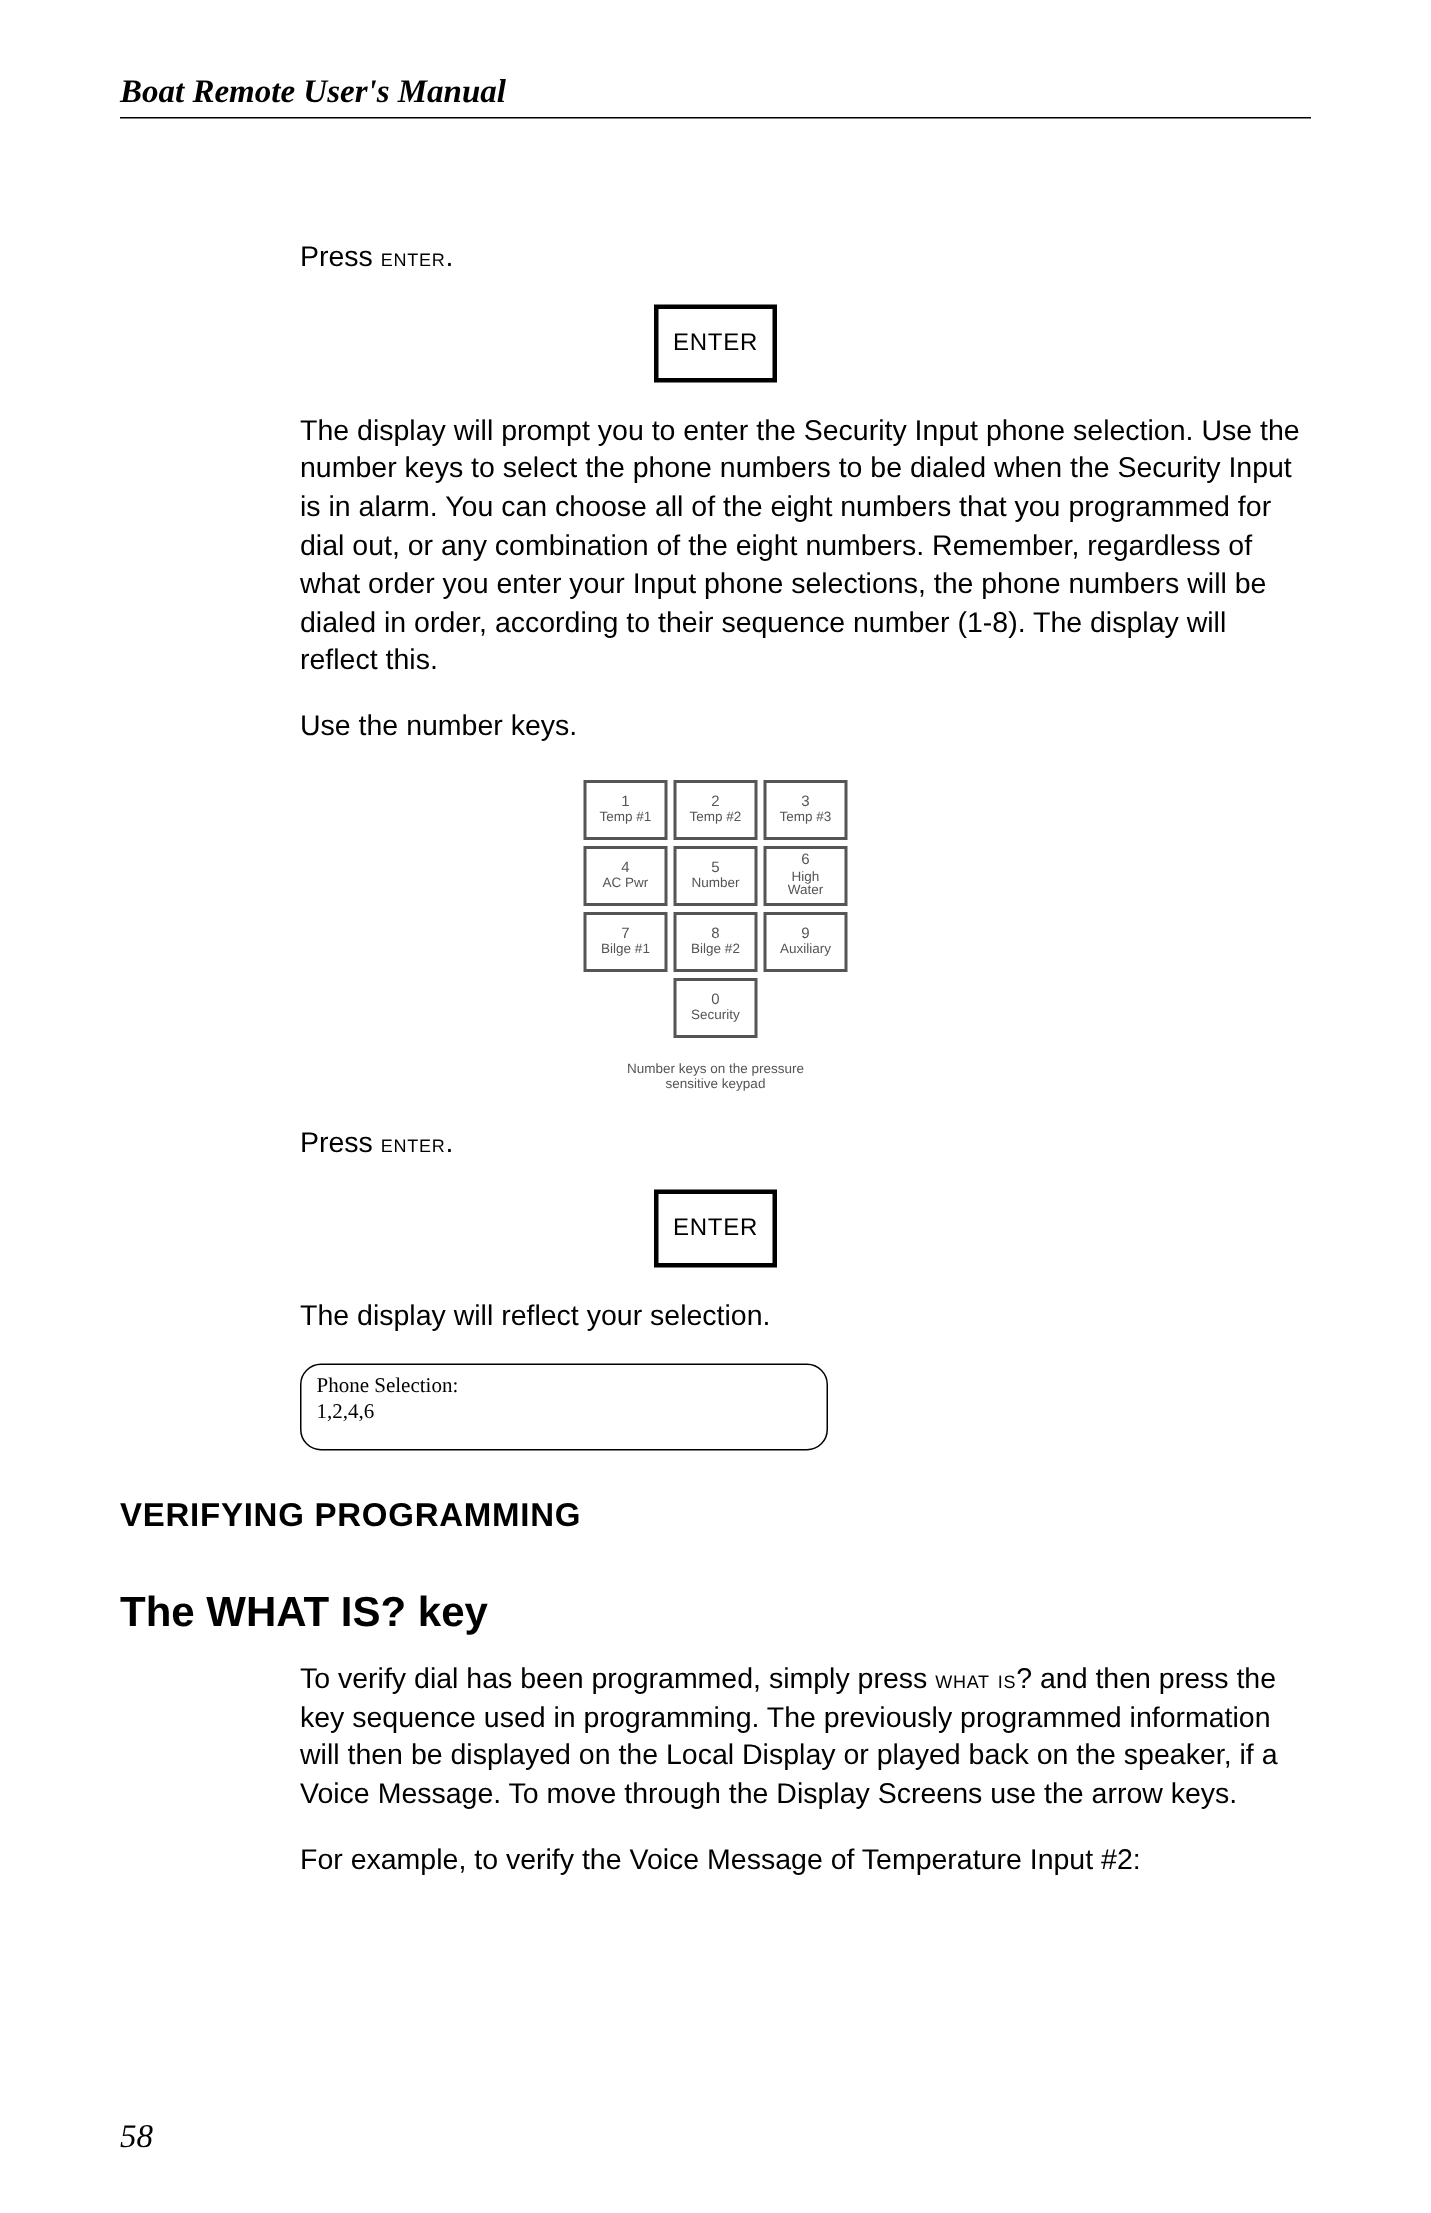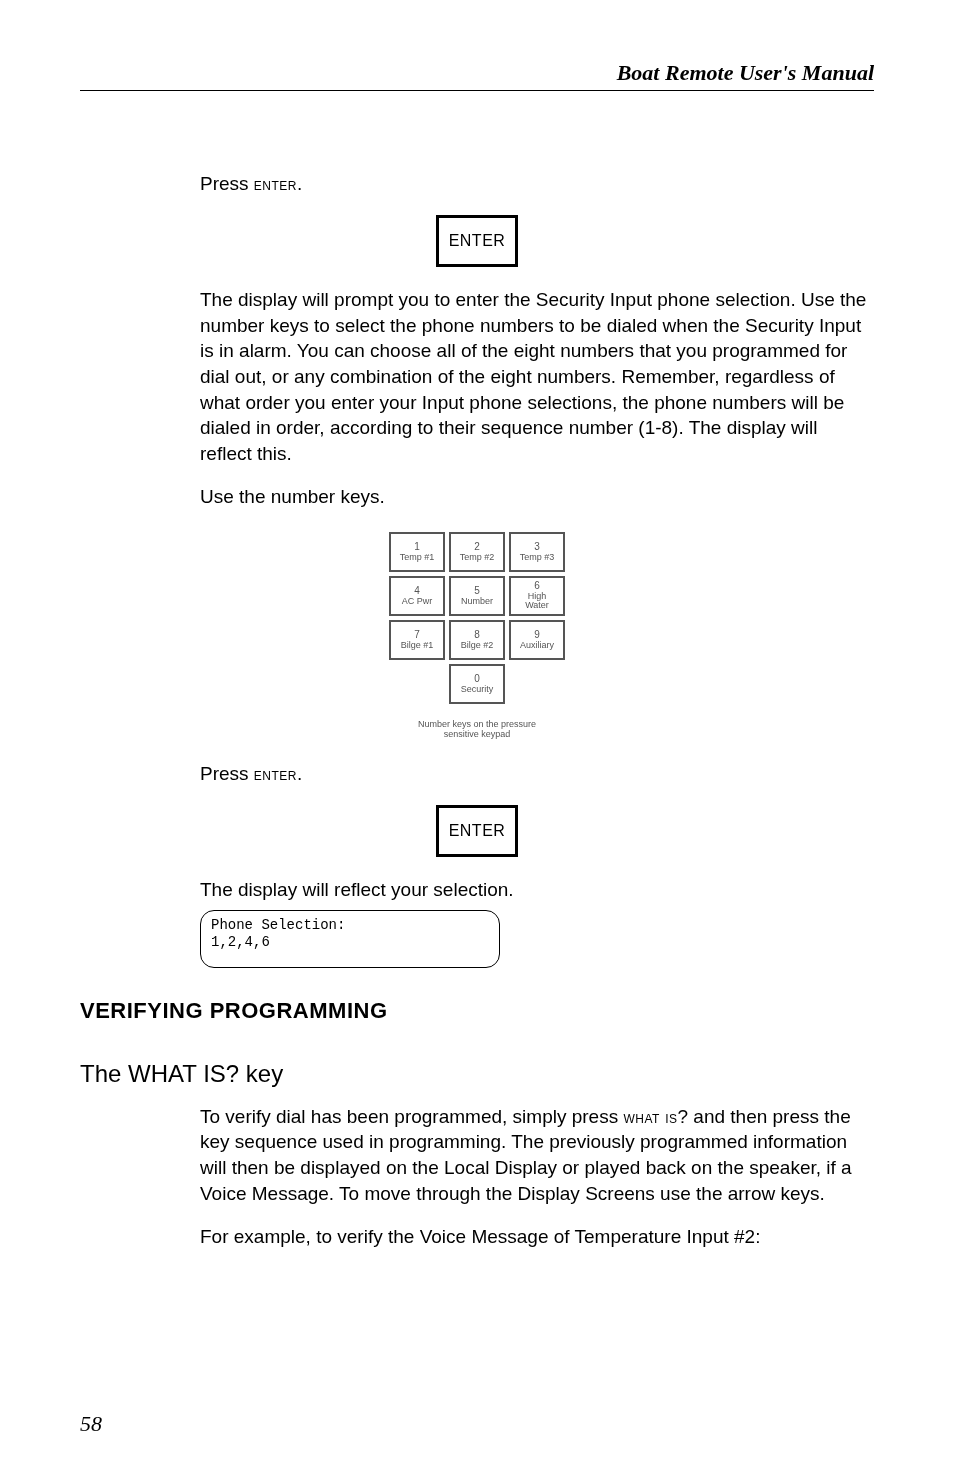--- a/index.html
+++ b/index.html
@@ -17,22 +17,21 @@
     width: 954px;
     height: 1475px;
     box-sizing: border-box;
     padding: 48px 80px 40px 80px;
   }
   .running-head {
     font-family: "Times New Roman", Times, serif;
     font-style: italic;
     font-weight: bold;
     font-size: 22px;
-    margin: 12px 0 4px 0;
-    text-align: right;
+    margin: 0 0 4px 0;
   }
   .head-rule {
     border: none;
     border-top: 1.5px solid #000;
     margin: 0 0 80px 0;
   }
   .body-indent {
     margin-left: 120px;
     margin-right: 0;
     font-size: 19px;
@@ -79,43 +78,43 @@
     font-size: 10px;
   }
   .keypad-caption {
     font-size: 9px;
     color: #555;
     margin-top: 12px;
     line-height: 1.1;
   }
   
   .lcd {
-    width: 300px;
+    width: 352px;
     border: 1.5px solid #000;
     border-radius: 14px;
     padding: 6px 10px 14px 10px;
-    font-family: Liberation Mono, monospace;
+    font-family: Liberation Serif, serif;
     font-size: 14px;
     line-height: 1.25;
     margin-left: 0;
     margin-top: 4px;
     margin-bottom: 30px;
     box-sizing: border-box;
     min-height: 58px;
   }
   
   .h1 {
     font-size: 22px;
     font-weight: bold;
     margin: 18px 0 36px 0;
     letter-spacing: 0.5px;
   }
   .h2 {
-    font-size: 24px;
-    font-weight: normal;
+    font-size: 28px;
+    font-weight: bold;
     margin: 0 0 16px 0;
   }
   .smallcaps {
     font-variant: small-caps;
     font-size: 17px;
     letter-spacing: 0.5px;
   }
   .page-num {
     position: absolute;
     left: 80px;
@@ -187,21 +186,21 @@
     <p class="para">
       <span>Press </span><span class="smallcaps">enter</span><span>.</span>
     </p>
   </div>
 
   <div class="fig">
     <span class="enter-btn">ENTER</span>
   </div>
 
   <div class="body-indent">
-    <p class="para" style="margin-bottom:7px;">The display will reflect your selection.</p>
+    <p class="para" style="margin-bottom:18px;">The display will reflect your selection.</p>
     <div class="lcd">
       <div>Phone Selection:</div>
       <div>1,2,4,6</div>
     </div>
   </div>
 
   <h2 class="h1">VERIFYING PROGRAMMING</h2>
 
   <h3 class="h2">The WHAT IS? key</h3>
 

